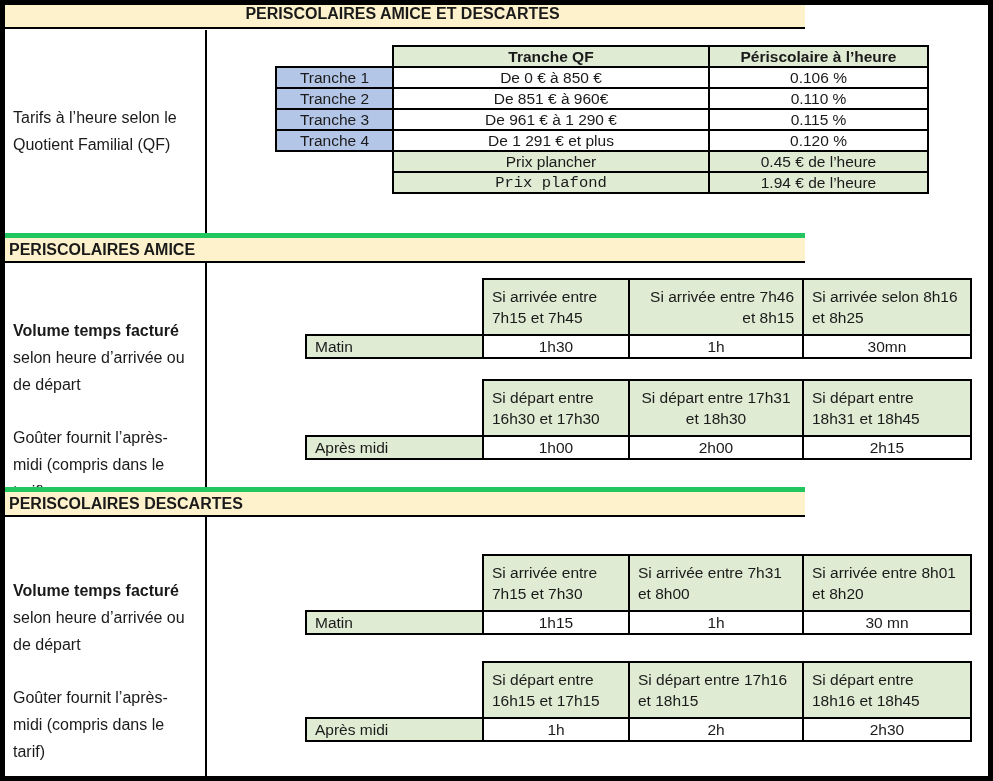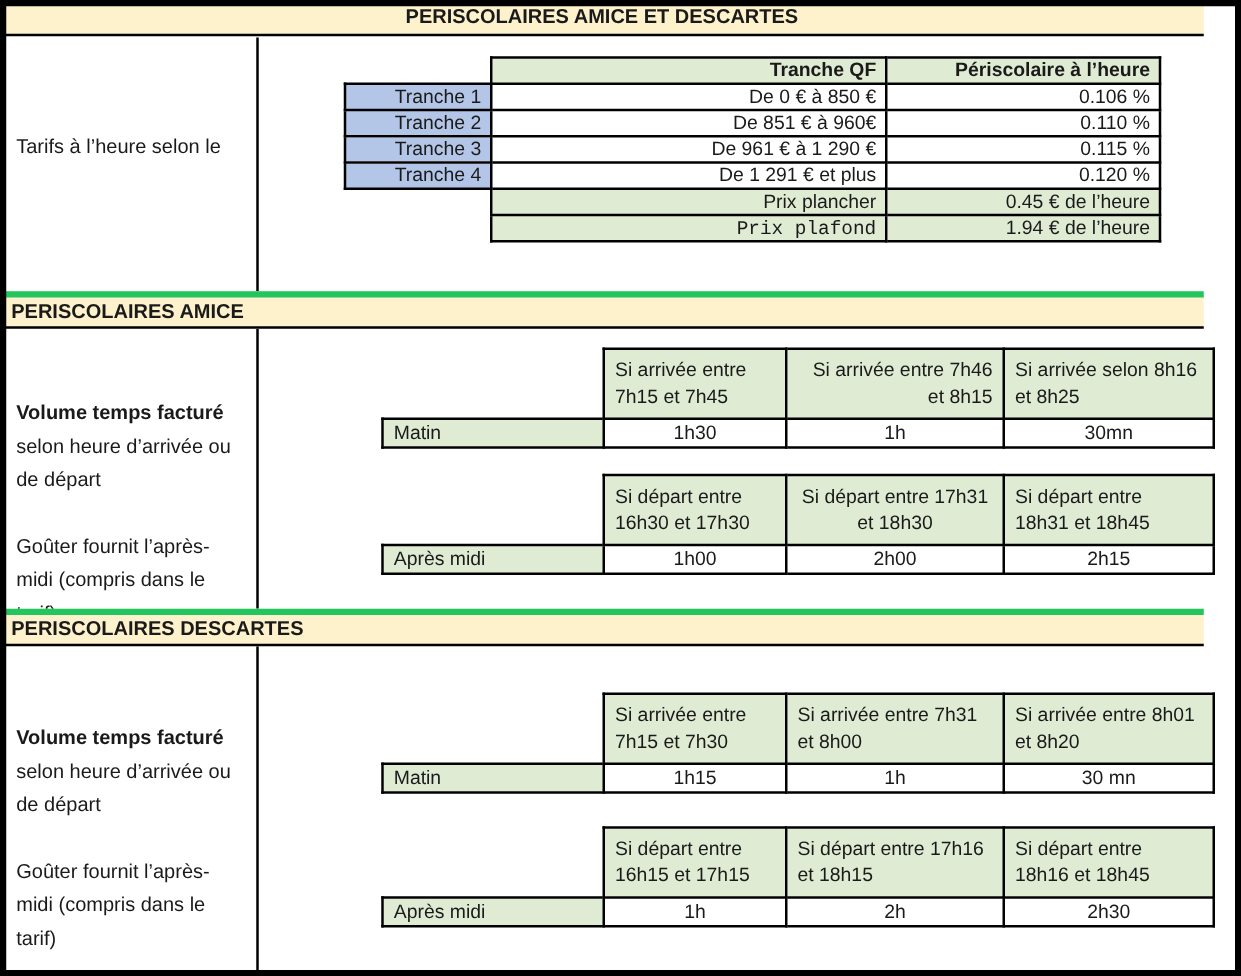--- a/index.html
+++ b/index.html
@@ -2,34 +2,34 @@
 <html><head>
 <meta charset="utf-8">
 <style>
   html,body{margin:0;padding:0;background:#ffffff;}
   .page{
     position:relative;width:993px;height:781px;background:#ffffff;
     font-family:"Liberation Sans",sans-serif;color:#1a1a1a;overflow:hidden;
   }
   .outer-border{position:absolute;inset:0;border:5px solid #000;pointer-events:none;z-index:60;}
   .bar{
-    position:absolute;left:0;width:963px;box-sizing:border-box;
+    position:absolute;left:0;width:805px;box-sizing:border-box;
     display:flex;align-items:center;font-weight:bold;font-size:16px;z-index:5;
   }
   .title-bar{top:0;height:29px;border-bottom:2px solid #000;justify-content:center;}
   .section-bar{height:30px;border-top:5px solid #22c55e;border-bottom:2px solid #000;padding-left:9px;}
   .vline{position:absolute;left:205px;width:2px;background:#000;}
   .left-text{position:absolute;left:13px;width:192px;font-size:16px;line-height:27px;}
   .left-text .para2{margin-top:26px;}
   .bold{font-weight:bold;}
   table{position:absolute;border-collapse:collapse;table-layout:fixed;}
   td{border:2px solid #000;font-size:15.5px;color:#1a1a1a;overflow:hidden;}
   td.ghost{border:none;background:transparent;}
   .qf{left:275px;top:45px;}
-  .qf td{height:19px;padding:0 7px;white-space:nowrap;text-align:right;vertical-align:middle;}
+  .qf td{height:19px;padding:0 7px;white-space:nowrap;text-align:center;vertical-align:middle;}
   .sched{left:305px;}
   .sched tr.hdr td{height:50px;padding:2px 8px;line-height:21px;vertical-align:middle;text-align:left;}
   .sched tr.val td{height:21px;padding:0 6px;text-align:center;vertical-align:middle;}
   .sched tr.val td.lbl{text-align:left;padding-left:8px;}
   .amice-matin{top:278px;}
   .amice-apres{top:379px;}
   .desc-matin{top:554px;}
   .desc-apres{top:661px;}
 </style>
 </head>
@@ -38,20 +38,21 @@
 <div class="page">
 
   <div class="bar title-bar" style="background:#fdf2cc;">
     <span>PERISCOLAIRES AMICE ET DESCARTES</span>
   </div>
 
   <div class="vline" style="top:30px;height:203px;"></div>
 
   <div class="left-text" style="top:104px;">
     <div>Tarifs à l’heure selon le</div>
+    <div>Quotient Familial (QF)</div>
   </div>
 
   <table class="qf">
     <colgroup>
         <col style="width:117px;">
         <col style="width:316px;">
         <col style="width:219px;">
       </colgroup>
     <tbody>
         <tr>

